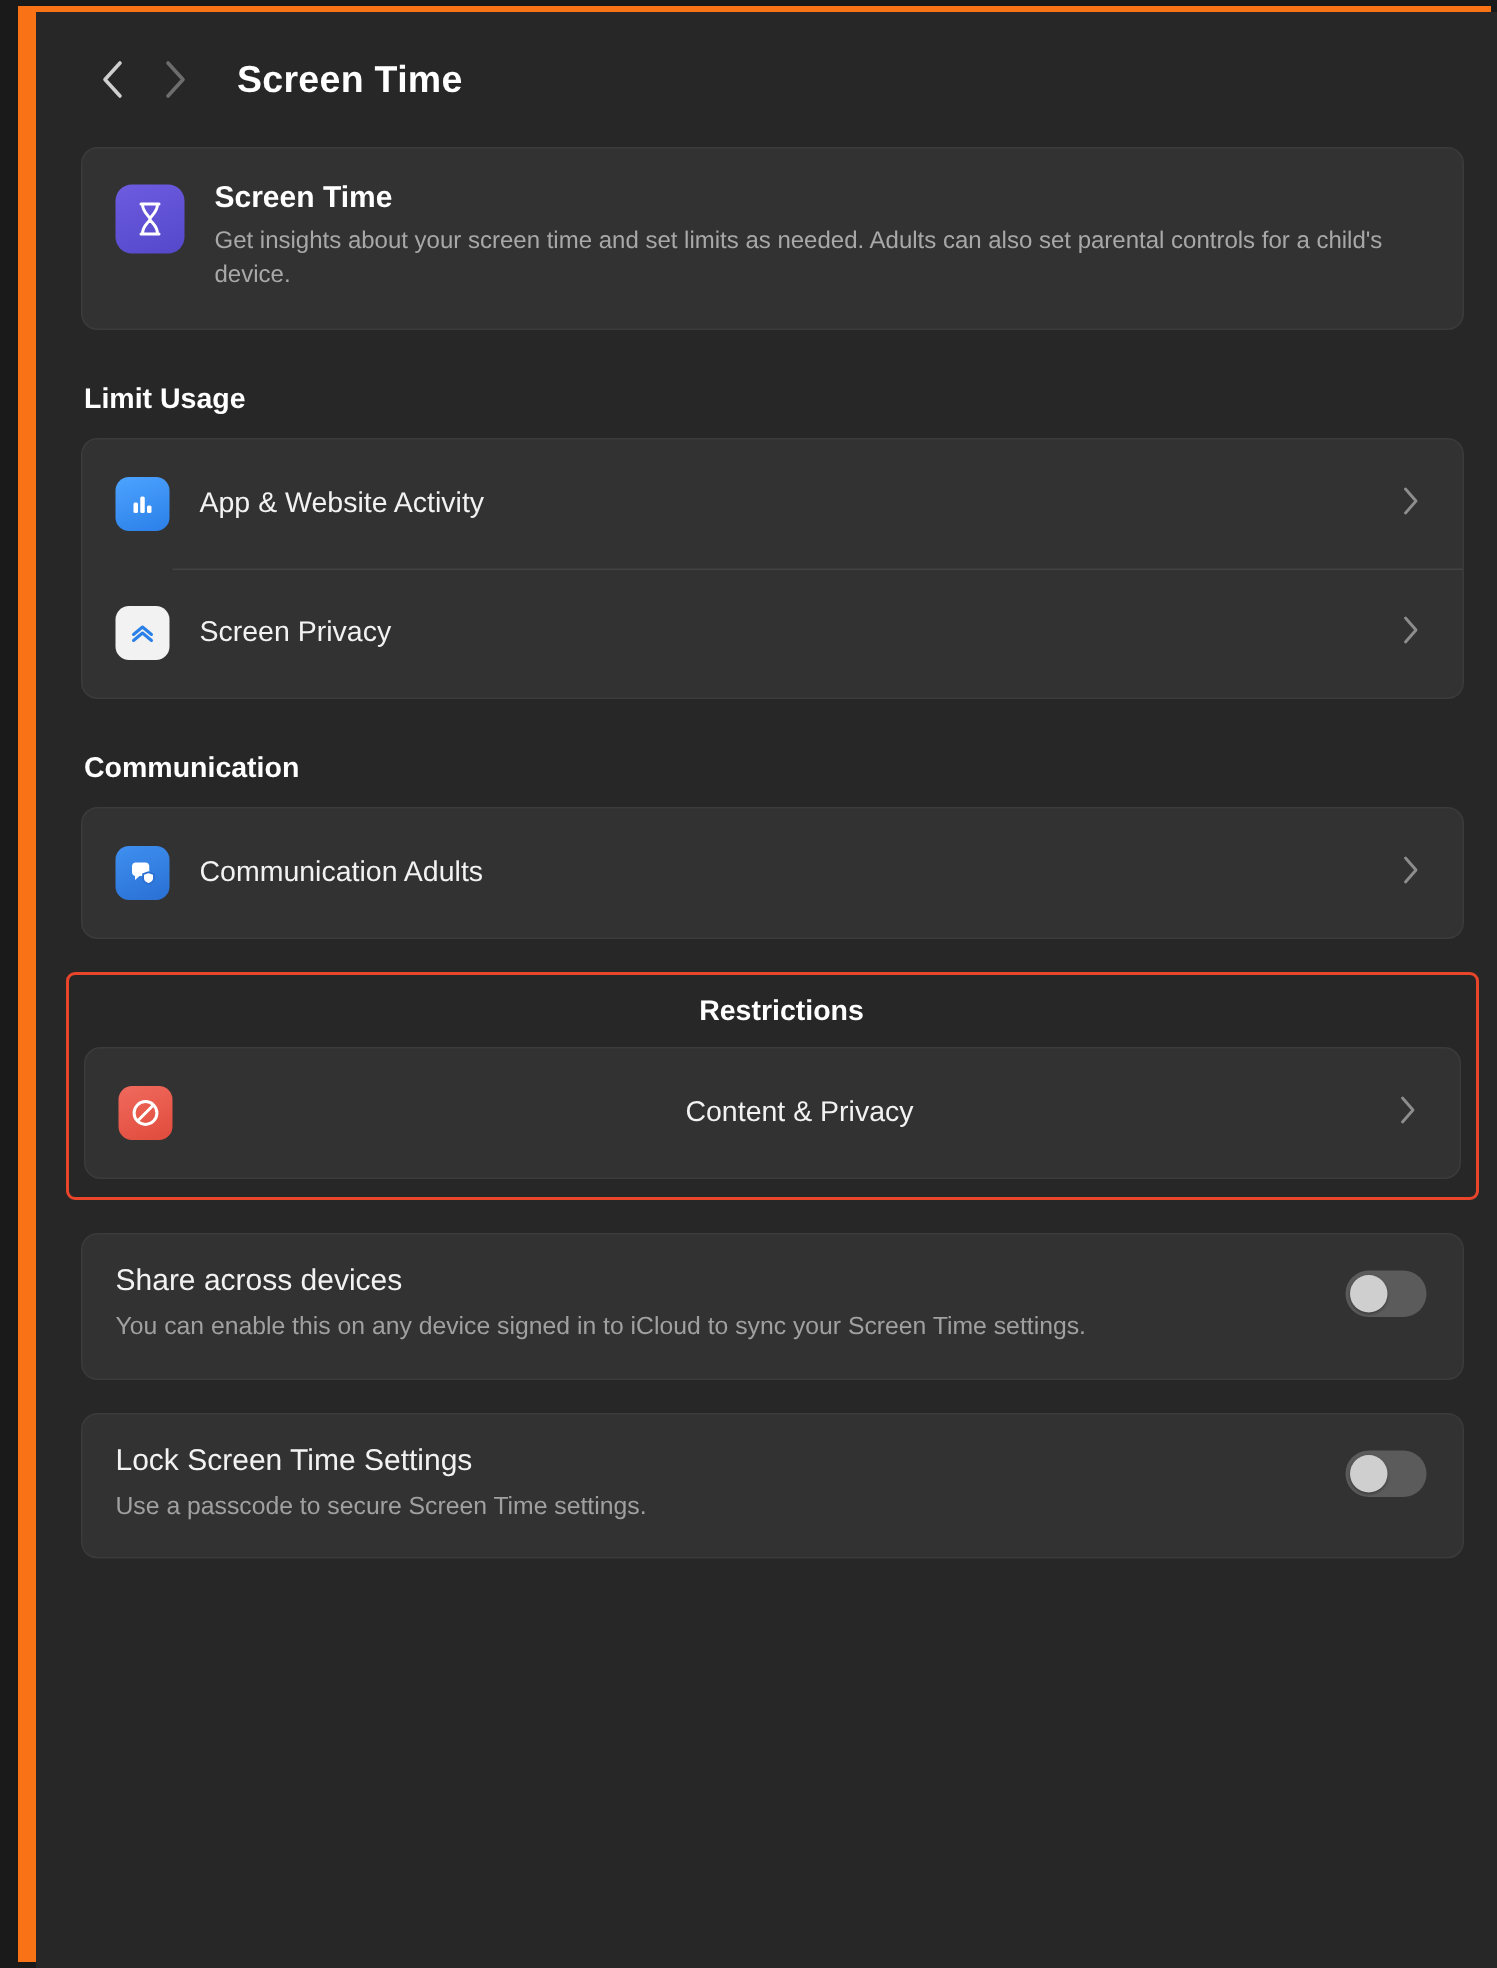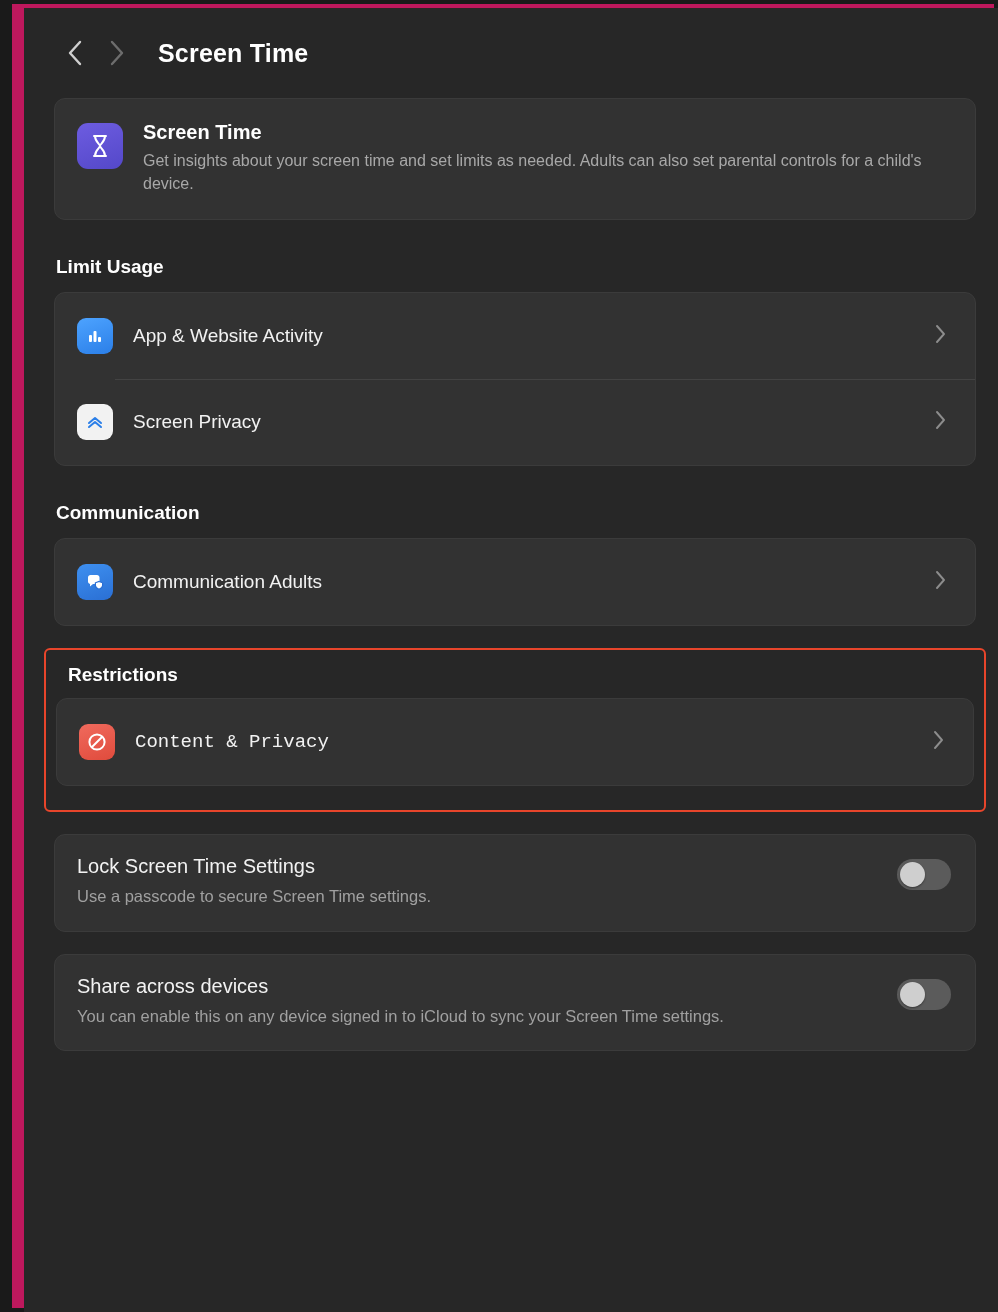--- a/index.html
+++ b/index.html
@@ -14,21 +14,21 @@
   }
   body {
     color: #ffffff;
     position: relative;
   }
   .page {
     position: absolute;
     left: 0; top: 0;
     width: 998px;
     height: 1312px;
-    background: #be185d;
+    background: #f97316;
     box-sizing: border-box;
     border-left: 12px solid #1a1a1a;
     border-top: 4px solid #1a1a1a;
     border-bottom: 4px solid #1a1a1a;
     border-right: 4px solid #1a1a1a;
   }
   .inner {
     position: absolute;
     left: 12px; top: 4px;
     width: 982px;
@@ -159,23 +159,24 @@
   .ic-blue2 { background: linear-gradient(160deg,#3e90f0 0%, #2a6fd4 100%); }
   .ic-red   { background: linear-gradient(160deg,#f06a5d 0%, #e04b3c 100%); }
 
   
   .highlight {
     position: relative;
     margin: 22px 20px 0 20px;
     border: 2px solid #e8452b;
     border-radius: 6px;
     padding: 8px 10px 12px 10px;
+    text-align: center;
   }
   .highlight .section-title { margin: 6px 0 12px 12px; }
-  .highlight .card { margin: 0 0 12px 0; font-family: Liberation Mono, monospace; }
+  .highlight .card { margin: 0 0 0 0; }
 
   
   .toggle-card {
     margin: 22px 30px 0 30px;
     padding: 20px 24px 22px 22px;
     display: flex;
     align-items: flex-start;
   }
   .toggle-text { flex: 1; padding-right: 20px; }
   .toggle-title {
@@ -308,32 +309,32 @@
           <svg width="14" height="22" viewBox="0 0 14 22">
                 <path d="M4 3 L11 11 L4 19" fill="none" stroke-width="1.9" stroke-linecap="round" stroke-linejoin="round"></path>
               </svg>
         </span>
       </div>
     </div>
   </div>
 
   <div class="card toggle-card">
     <div class="toggle-text">
+      <div class="toggle-title">Share across devices</div>
+      <div class="toggle-desc">You can enable this on any device signed in to iCloud to sync your Screen Time settings.</div>
+    </div>
+    <div class="switch">
+      <div class="knob"></div>
+    </div>
+  </div>
+
+  <div class="card toggle-card">
+    <div class="toggle-text">
       <div class="toggle-title">Lock Screen Time Settings</div>
       <div class="toggle-desc">Use a passcode to secure Screen Time settings.</div>
     </div>
     <div class="switch">
       <div class="knob"></div>
     </div>
   </div>
 
-  <div class="card toggle-card">
-    <div class="toggle-text">
-      <div class="toggle-title">Share across devices</div>
-      <div class="toggle-desc">You can enable this on any device signed in to iCloud to sync your Screen Time settings.</div>
-    </div>
-    <div class="switch">
-      <div class="knob"></div>
-    </div>
-  </div>
-
 </div>
 </div>
 
 </body></html>

